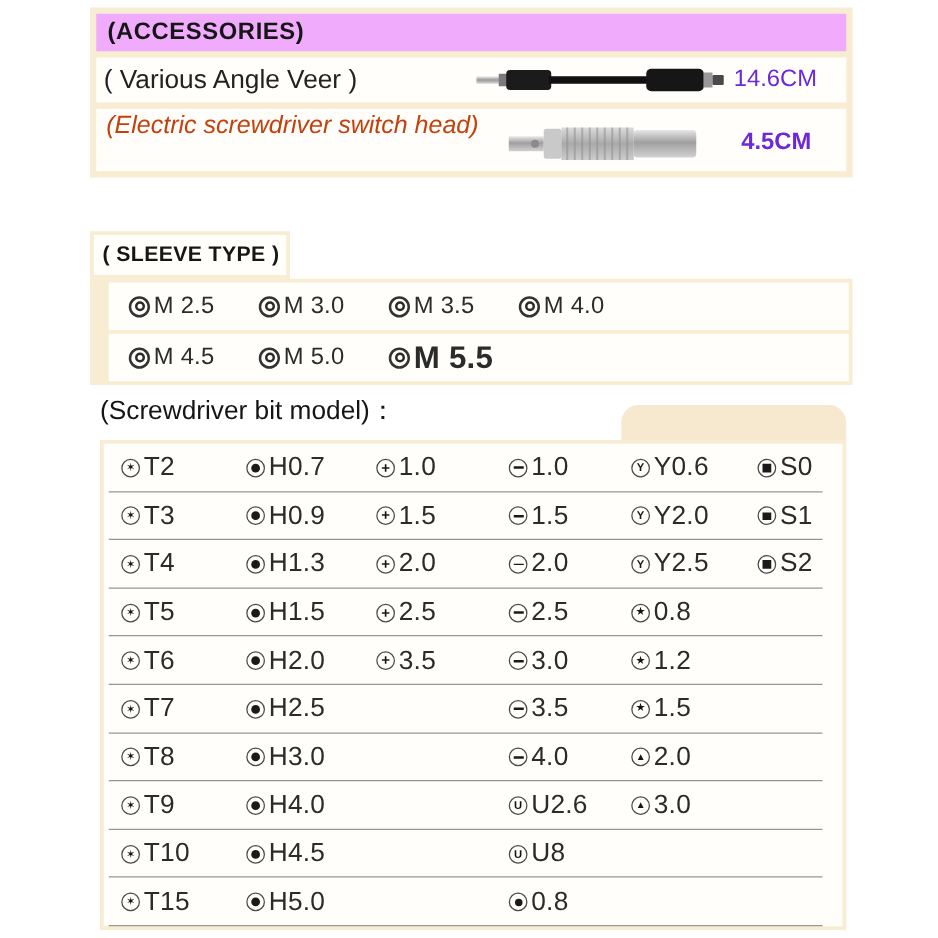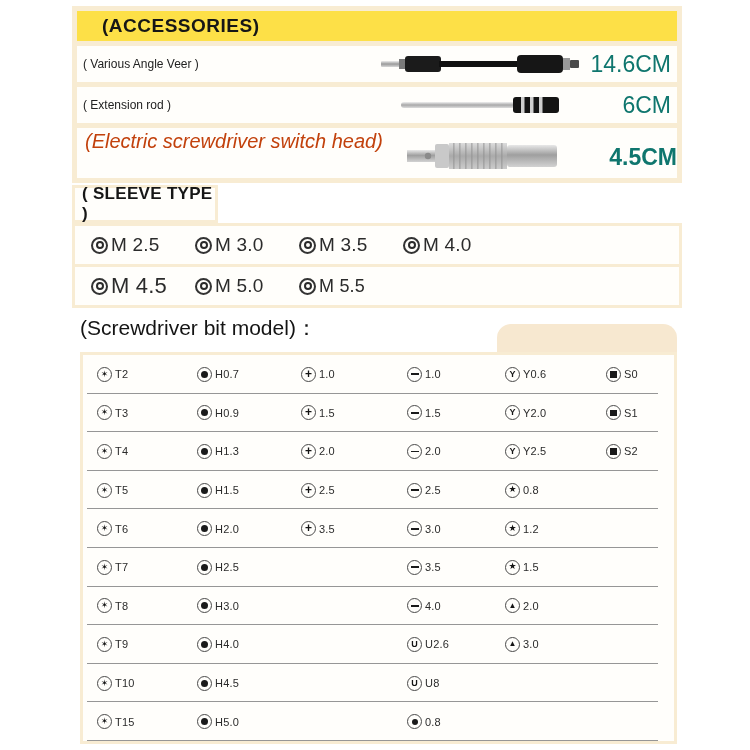--- a/index.html
+++ b/index.html
@@ -6,62 +6,62 @@
   body{
     width:750px;height:750px;background:#ffffff;position:relative;
     font-family:"Liberation Sans","DejaVu Sans",sans-serif;color:#1f1f1f;
     overflow:hidden;
   }
   
   .acc-box{
     position:absolute;left:72px;top:6px;width:610px;box-sizing:border-box;
     background:#f8ecd3;padding:5px;display:flex;flex-direction:column;gap:5px;
   }
-  .acc-header{background:#fde047;height:30px;display:flex;align-items:center;
-    padding-left:25px;font-size:19px;letter-spacing:0.5px;font-weight:bold;color:#161616;}
+  .acc-header{background:#f0abfc;height:30px;display:flex;align-items:center;
+    padding-left:9px;font-size:19px;letter-spacing:0.5px;font-weight:bold;color:#161616;}
   .acc-row{background:#fffefb;display:flex;align-items:center;padding:0 6px;}
   .acc-row.r1{height:36px;}
   .acc-row.r2{height:36px;}
   .acc-row.r3{height:50px;position:relative;}
-  .acc-label{flex:1;font-size:12px;color:#222;}
+  .acc-label{flex:1;font-size:21px;color:#222;}
   .acc-img{width:205px;display:flex;align-items:center;justify-content:center;}
-  .acc-len{width:84px;font-size:23px;color:#0f766e;text-align:right;padding-left:4px;}
+  .acc-len{width:84px;font-size:19px;color:#6d28d9;text-align:left;padding-left:4px;}
   .acc-row.r3 .acc-label-big{position:absolute;left:8px;top:2px;font-size:20px;color:#c2410c;font-style:italic;}
   .acc-row.r3 .acc-img{position:absolute;right:92px;bottom:2px;}
   .acc-row.r3 .acc-len{position:absolute;right:0px;top:16px;width:84px;font-weight:bold;}
   
   .sleeve-header{
-    position:absolute;left:72px;top:185px;width:146px;height:38px;box-sizing:border-box;
+    position:absolute;left:72px;top:185px;width:160px;height:38px;box-sizing:border-box;
     background:#fffefb;border:3px solid #f8ecd3;display:flex;align-items:center;
     padding-left:7px;font-size:17px;font-weight:bold;color:#161616;letter-spacing:0.3px;
   }
   .sleeve-table{
     position:absolute;left:72px;top:223px;width:610px;height:85px;box-sizing:border-box;
     background:#f8ecd3;display:flex;padding:3px;gap:3px;
   }
   .sleeve-left{width:133px;background:#fffefb;display:flex;align-items:center;
     justify-content:center;font-size:13px;color:#6e6e6e;letter-spacing:0.8px;}
-  .sleeve-right{flex:1;display:flex;flex-direction:column;gap:3px;}
+  .sleeve-right{flex:1;display:flex;flex-direction:column;gap:3px;margin-left:12px;}
   .sleeve-row{flex:1;background:#fffefb;display:grid;
     grid-template-columns:repeat(4,104px);align-items:center;padding-left:16px;}
   .sleeve-cell{display:flex;align-items:center;gap:3px;font-size:19px;color:#2b2b2b;}
   
   .bit-title{position:absolute;left:80px;top:314px;font-size:21px;color:#141414;text-align:right;}
   .bit-tab{position:absolute;left:497px;top:324px;width:180px;height:32px;
     background:#f7e8d0;border-radius:14px 14px 0 0;}
   .bit-table{
     position:absolute;left:80px;top:352px;width:597px;height:392px;box-sizing:border-box;
     background:#fffefb;border:3px solid #f8ecd3;display:flex;flex-direction:column;
   }
   .bit-row{flex:1;display:grid;grid-template-columns:100px 104px 106px 98px 101px auto;
     align-items:center;padding-left:14px;position:relative;}
   .bit-row:not(.last)::after{content:'';position:absolute;left:4px;right:16px;bottom:0;
     height:1px;background:#969696;}
   .bit-cell{display:flex;align-items:center;gap:3px;}
-  .bit-label{font-size:11px;color:#2b2b2b;letter-spacing:0.2px;}
+  .bit-label{font-size:21px;color:#2b2b2b;letter-spacing:0.2px;}
   
   .bit-icon{width:15px;height:15px;min-width:15px;box-sizing:border-box;
     border:1.6px solid #4a4a4a;border-radius:50%;display:inline-flex;
     align-items:center;justify-content:center;color:#141414;line-height:1;}
   .i-torx::before{content:'✶';font-size:9px;}
   .i-hex::before{content:'';width:7px;height:7px;background:#1a1a1a;border-radius:50%;}
   .i-phillips::before{content:'+';font-size:12px;font-weight:bold;margin-top:-1px;}
   .i-slotted::before{content:'';width:8px;height:1.8px;background:#1a1a1a;}
   .i-triwing::before{content:'Y';font-size:9px;font-weight:bold;}
   .i-square::before{content:'';width:6.5px;height:6.5px;background:#1a1a1a;}
@@ -95,40 +95,20 @@
         <rect x="24" y="6" width="36" height="16" rx="3" fill="#1b1b1b"></rect>
         <rect x="58" y="11" width="80" height="6" fill="#101010"></rect>
         <rect x="136" y="5" width="46" height="18" rx="4" fill="#161616"></rect>
         <rect x="182" y="8" width="7" height="12" fill="#999999"></rect>
         <rect x="189" y="10" width="9" height="8" rx="1" fill="#4a4a4a"></rect>
       </svg>
     </div>
     <div class="acc-len">14.6CM</div>
   </div>
 
-  <div class="acc-row r2">
-    <div class="acc-label">( Extension rod )</div>
-    <div class="acc-img">
-      <svg width="160" height="20" viewBox="0 0 160 20">
-        <defs>
-          <linearGradient id="sg2" x1="0" y1="0" x2="0" y2="1">
-            <stop offset="0" stop-color="#efefef"></stop>
-              <stop offset="0.5" stop-color="#a8a8a8"></stop>
-              <stop offset="1" stop-color="#dddddd"></stop>
-          </linearGradient>
-        </defs>
-        <rect x="0" y="7" width="114" height="6" rx="3" fill="url(#sg2)"></rect>
-        <rect x="112" y="2" width="46" height="16" rx="3" fill="#141414"></rect>
-        <rect x="120" y="2" width="3.5" height="16" fill="#cfcfcf"></rect>
-        <rect x="129" y="2" width="3.5" height="16" fill="#cfcfcf"></rect>
-        <rect x="138" y="2" width="3.5" height="16" fill="#cfcfcf"></rect>
-      </svg>
-    </div>
-    <div class="acc-len">6CM</div>
-  </div>
 
   <div class="acc-row r3">
     <div class="acc-label-big">(Electric screwdriver switch head)</div>
     <div class="acc-img">
       <svg width="155" height="40" viewBox="0 0 155 40">
         <defs>
           <linearGradient id="sg3" x1="0" y1="0" x2="0" y2="1">
             <stop offset="0" stop-color="#e8e8e8"></stop>
               <stop offset="0.45" stop-color="#9f9f9f"></stop>
               <stop offset="1" stop-color="#d2d2d2"></stop>
@@ -179,29 +159,29 @@
           <span class="bit-label" style="font-size: 19px;">M 3.5</span>
         </div>
         <div class="sleeve-cell">
           <span class="bit-icon i-ring"></span>
           <span class="bit-label" style="font-size: 19px;">M 4.0</span>
         </div>
       </div>
     <div class="sleeve-row">
         <div class="sleeve-cell">
           <span class="bit-icon i-ring"></span>
-          <span class="bit-label" style="font-size: 22px;">M 4.5</span>
+          <span class="bit-label" style="font-size: 19px;">M 4.5</span>
         </div>
         <div class="sleeve-cell">
           <span class="bit-icon i-ring"></span>
           <span class="bit-label" style="font-size: 19px;">M 5.0</span>
         </div>
         <div class="sleeve-cell">
           <span class="bit-icon i-ring"></span>
-          <span class="bit-label" style="font-size: 18px;">M 5.5</span>
+          <span class="bit-label" style="font-size: 25px; font-weight: bold;">M 5.5</span>
         </div>
       </div>
   </div>
 </div>
 
 <div class="bit-title">(Screwdriver bit model)：</div>
 <div class="bit-tab"></div>
 <div class="bit-table">
     <div class="bit-row">
       <div class="bit-cell">

